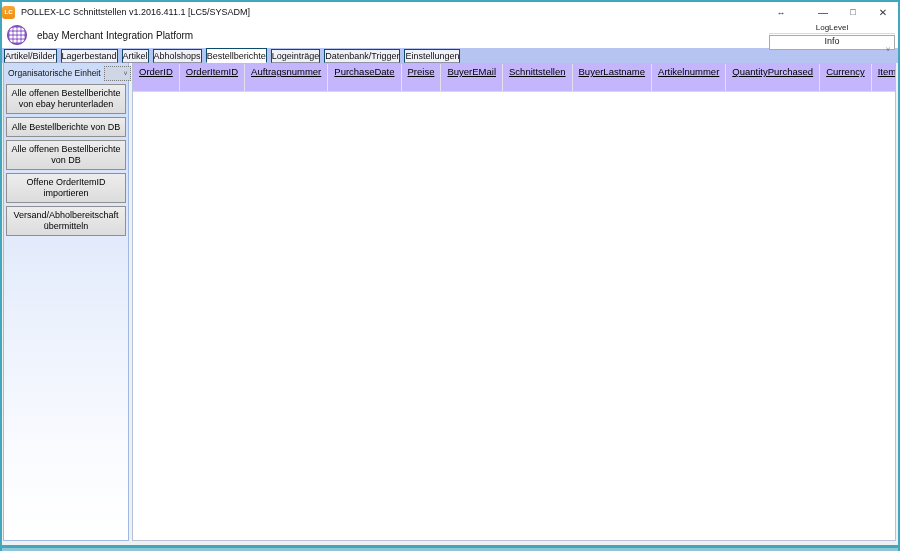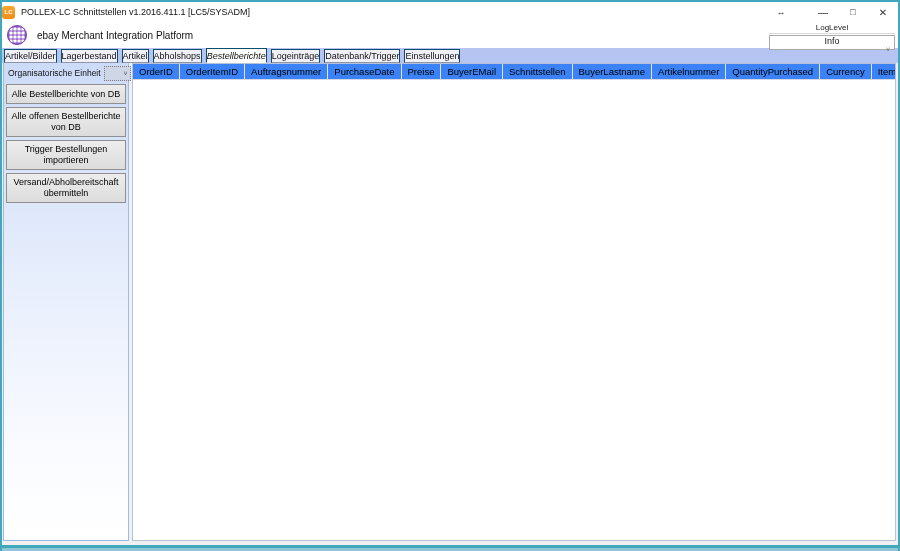--- a/index.html
+++ b/index.html
@@ -75,21 +75,21 @@
     background: #f0f1f8;
     border: 1px solid #0c4a6e;
     border-bottom: 1px solid #8f95a5;
     margin-right: 4px;
     white-space: nowrap; cursor: default;
   }
   .tab.active {
     height: 15px; line-height: 14px;
     background: #ffffff;
     border-bottom-color: #ffffff;
-    position: relative; z-index: 2; font-style: italic;
+    position: relative; z-index: 2;
   }
   
   .content {
     flex: 1; display: flex;
     padding: 0 2px 4px 1px;
     background: #f0f0f0;
     min-height: 0;
   }
   .sidebar {
     width: 126px; flex: none;
@@ -124,25 +124,26 @@
   }
   .table-panel {
     flex: 1; min-width: 0;
     margin-left: 3px;
     background: #ffffff;
     border: 1px solid #b7c1d8;
     display: flex; flex-direction: column;
     overflow: hidden;
   }
   .grid-header {
-    height: 16px; flex: none;
+    height: 28px; flex: none;
     display: flex;
-    background: #3b82f6;
+    background: #c4b5fd;
     border-bottom: 1px solid #d8d8e0;
     overflow: hidden;
+    text-decoration: underline;
   }
   .grid-th {
     flex: none;
     padding: 0 6px;
     font-size: 9.5px; color: #000;
     line-height: 15px; white-space: nowrap;
     border-right: 1px solid #e2e2ea;
     cursor: default;
   }
   .grid-body { flex: 1; background: #ffffff; }
@@ -220,23 +221,24 @@
   <div class="content">
 
     <div class="sidebar">
       <div class="org-row">
         <span class="org-label">Organisatorische Einheit</span>
         <span class="org-select">
           <span></span>
           <span class="chev">˅</span>
         </span>
       </div>
+      <button class="side-btn">Alle offenen Bestellberichte von ebay herunterladen</button>
       <button class="side-btn">Alle Bestellberichte von DB</button>
       <button class="side-btn">Alle offenen Bestellberichte von DB</button>
-      <button class="side-btn">Trigger Bestellungen importieren</button>
+      <button class="side-btn">Offene OrderItemID importieren</button>
       <button class="side-btn">Versand/Abholbereitschaft übermitteln</button>
     </div>
 
     <div class="table-panel">
       <div class="grid-header">
         <div class="grid-th">OrderID</div>
         <div class="grid-th">OrderItemID</div>
         <div class="grid-th">Auftragsnummer</div>
         <div class="grid-th">PurchaseDate</div>
         <div class="grid-th">Preise</div>

